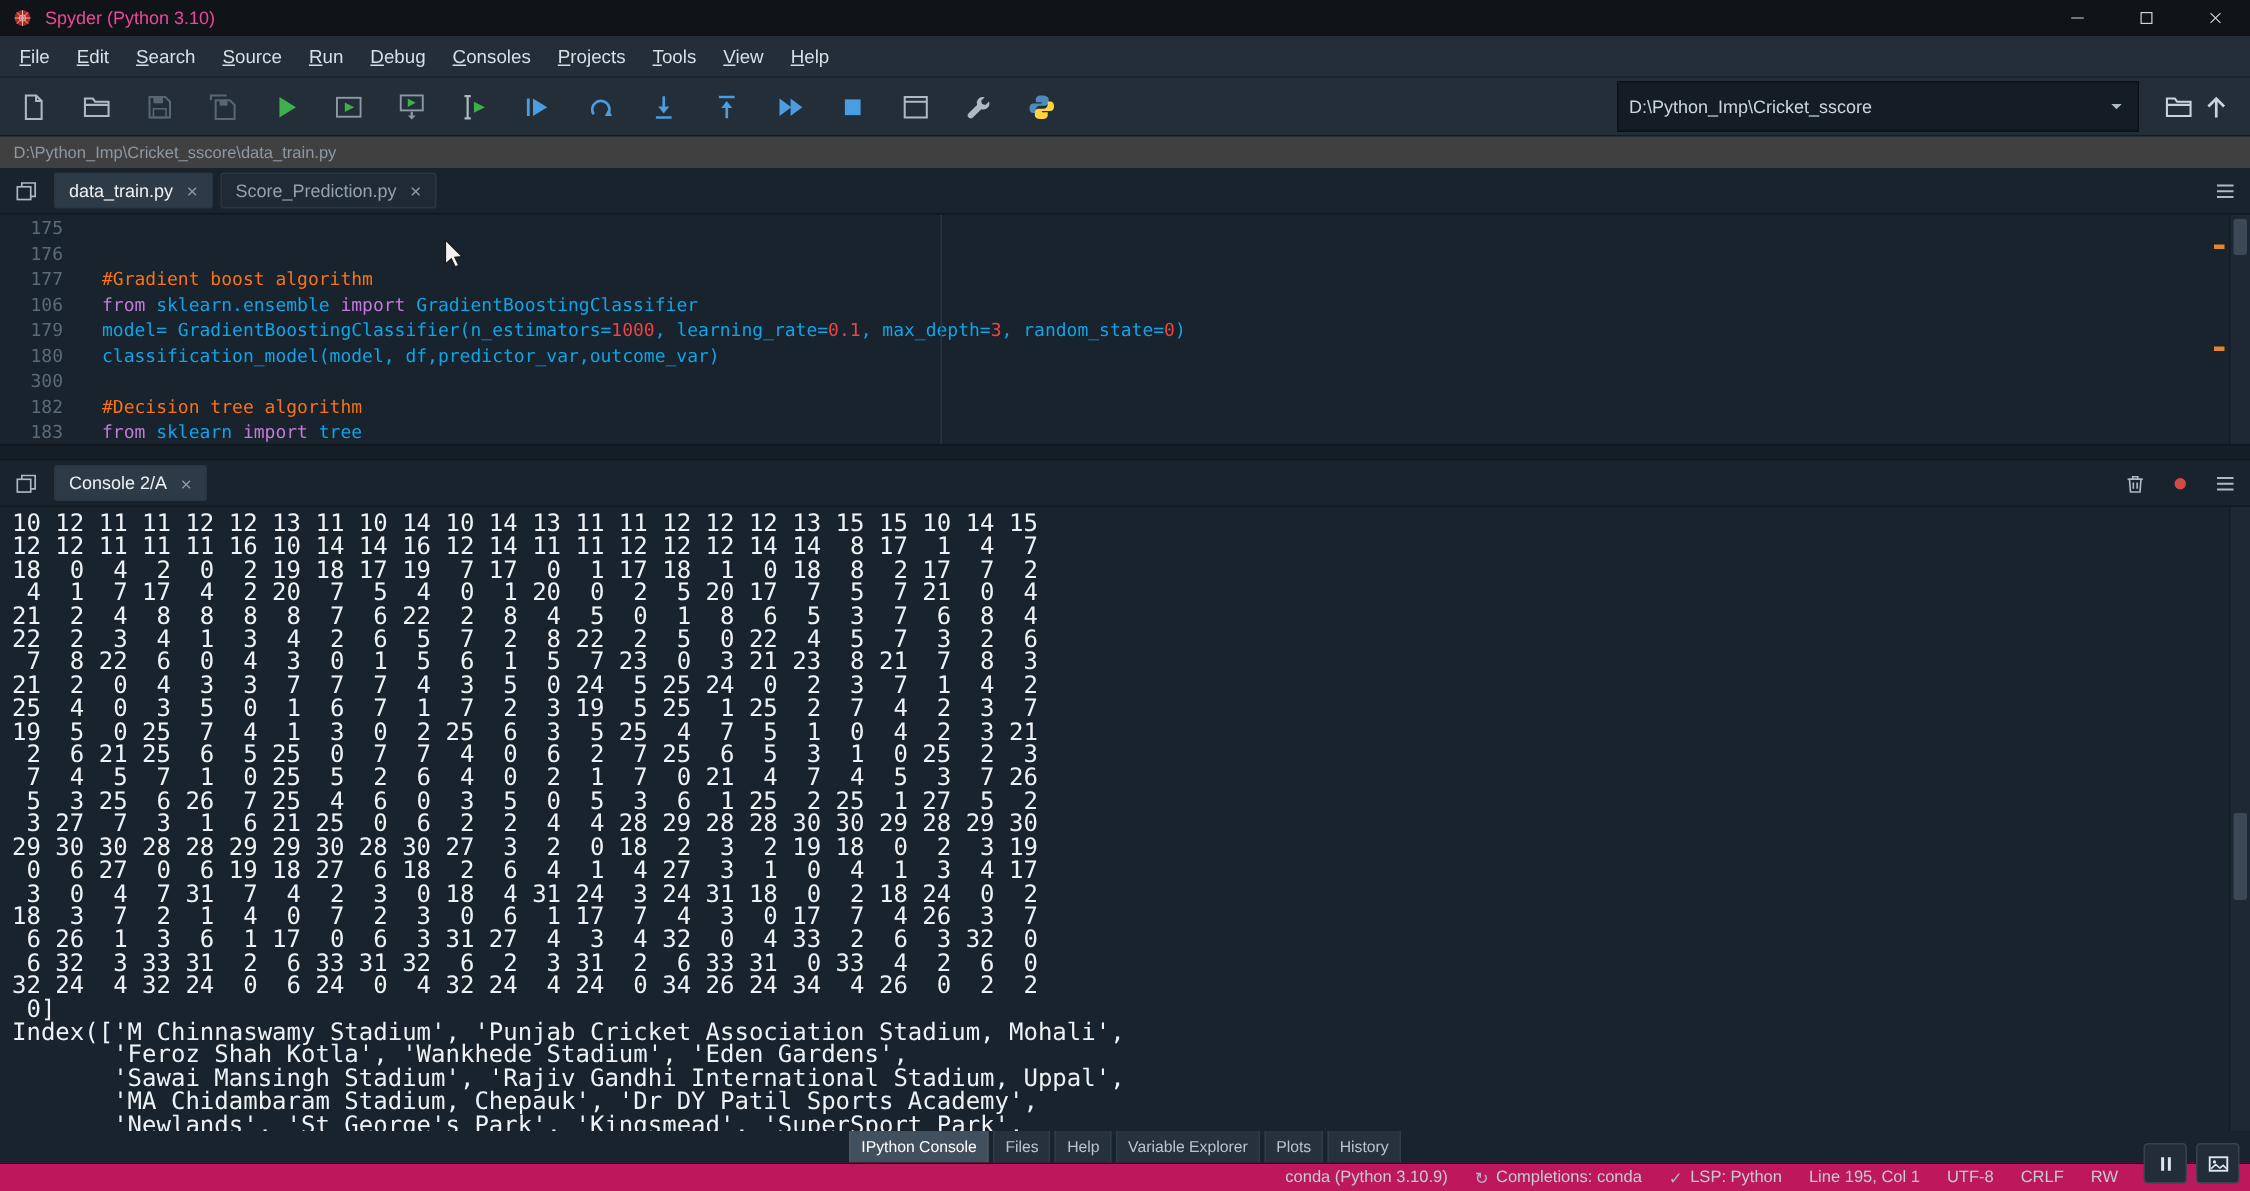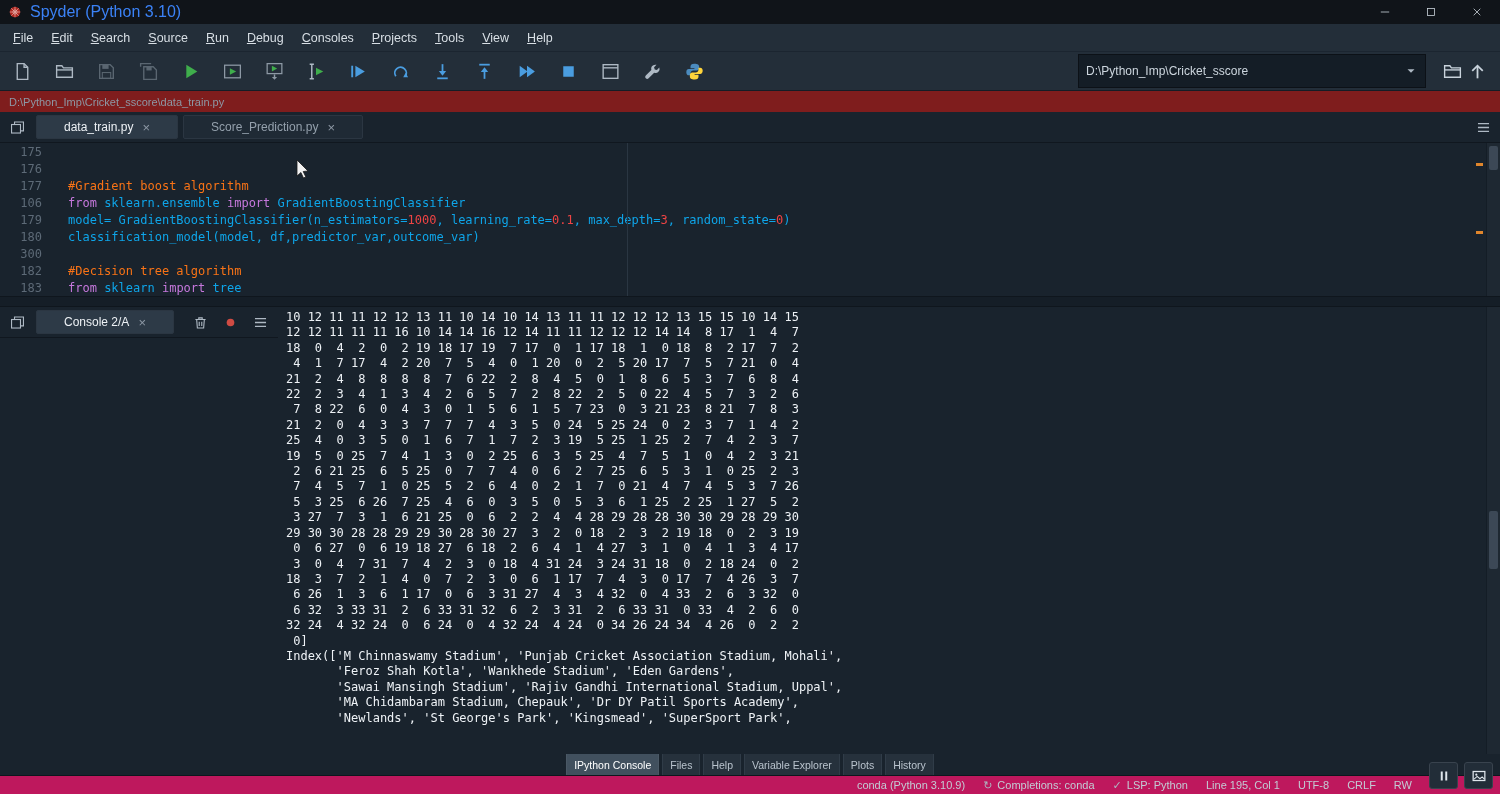--- a/index.html
+++ b/index.html
@@ -2,48 +2,48 @@
 <html><head>
 <meta charset="utf-8">
 <style>
   *{margin:0;padding:0;box-sizing:border-box}
   html,body{width:1500px;height:794px;overflow:hidden}
   body{position:relative;background:#19232d;font-family:"Liberation Sans",sans-serif;color:#e4e9ee}
   .app{display:flex;flex-direction:column;width:1500px;height:794px}
 
   
   .titlebar{height:24px;background:#101419;display:flex;align-items:center;padding-left:8px;gap:8px;flex:none}
-  .title-text{font-size:16px;color:#3b82f6}
+  .title-text{font-size:12px;color:#ec4899}
   .win-controls{margin-left:auto;display:flex;height:100%}
   .win-btn{width:46px;height:100%;display:flex;align-items:center;justify-content:center}
   .win-btn .icon{width:12px;height:12px}
 
   
   .menubar{height:27px;background:#232e39;display:flex;align-items:center;padding:0 4px;flex:none}
   .menu-item{padding:3px 9px;font-size:12.5px;color:#d8dfe5}
   .menu-item u{text-decoration:underline}
 
   
   .toolbar{height:40px;background:#232e39;display:flex;align-items:center;padding:0 10px;flex:none;border-top:1px solid #1b2530;border-bottom:1px solid #141d26}
   .tb-group{display:flex;align-items:center;gap:17px}
   .tb-btn{width:25px;height:25px;display:flex;align-items:center;justify-content:center;border-radius:3px}
   .tb-btn .icon{width:21px;height:21px}
   .path-combo{margin-left:auto;width:348px;height:23px;background:#141d26;border:1px solid #0c1117;display:flex;align-items:center;padding:16px 7px;font-size:12px;color:#cdd6de}
   .path-combo .icon{margin-left:auto;width:14px;height:14px}
   .side-btn{margin-left:14px}
 
   
-  .breadcrumb{height:21px;background:#7f1d1d;display:flex;align-items:center;padding:0 9px;font-size:11px;color:#8d98a5;flex:none}
+  .breadcrumb{height:21px;background:#404040;display:flex;align-items:center;padding:0 9px;font-size:11px;color:#8d98a5;flex:none}
 
   
   .tabbar{height:31px;background:#19232d;display:flex;align-items:center;padding:0 6px;gap:8px;flex:none;border-bottom:1px solid #10171f}
   .mini-btn{width:22px;height:22px;display:flex;align-items:center;justify-content:center;flex:none}
   .mini-btn .icon{width:17px;height:17px}
   .tabs{display:flex;align-items:center;gap:5px}
-  .tab{height:24px;display:flex;align-items:center;gap:9px;padding:0 27px;font-size:12px;color:#94a0ac;background:#1f2a35;border:1px solid #2b3642;border-radius:2px}
+  .tab{height:24px;display:flex;align-items:center;gap:9px;padding:0 9px;font-size:12px;color:#94a0ac;background:#1f2a35;border:1px solid #2b3642;border-radius:2px}
   .tab.active{background:#2d3a47;color:#edf1f5}
   .tab-close{color:#8d98a5;font-size:13px;line-height:1}
   .tab-spacer{flex:1}
 
   
   .editor-pane{flex:none;background:#19232d}
   .editor{position:relative;height:153px;display:flex;font-family:"DejaVu Sans Mono","Liberation Mono",monospace;font-size:12px;line-height:17px;overflow:hidden}
   .gutter{width:56px;flex:none;text-align:right;padding:1px 14px 0 0;color:#5d6a77}
   .code{padding:1px 0 0 12px;white-space:pre;color:#eef2f6}
   .tok-comment{color:#f97316}
@@ -53,23 +53,23 @@
   .col-guide{position:absolute;top:0;bottom:0;left:627px;width:1px;background:#2a3642}
   .vscroll{position:absolute;top:0;bottom:0;right:0;width:14px;background:#1e2832;border-left:1px solid #141d26}
   .vscroll .handle{position:absolute;left:2px;right:2px;border-radius:2px;background:#3c4856}
   .editor .vscroll .handle{top:3px;height:24px}
   .marker{position:absolute;right:17px;width:7px;height:3px;background:#e0862c}
   .m1{top:20px}.m2{top:88px}
   .mouse-cursor{position:absolute;left:295px;top:16px;width:20px;height:20px;pointer-events:none}
 
   
   .pane-gap{height:11px;background:#151e27;border-top:1px solid #0f161d;border-bottom:1px solid #0f161d;flex:none}
-  .console-pane{flex:1;display:flex;flex-direction:row;min-height:0}
+  .console-pane{flex:1;display:flex;flex-direction:column;min-height:0}
   .console-body{position:relative;flex:1;overflow:hidden;background:#19232d}
-  .console-output{margin:0;padding:3px 20px 0 8px;font-family:"DejaVu Sans Mono","Liberation Mono",monospace;font-size:12px;line-height:15.4px;color:#eef2f6;white-space:pre}
+  .console-output{margin:0;padding:3px 20px 0 8px;font-family:"DejaVu Sans Mono","Liberation Mono",monospace;font-size:16px;line-height:15.4px;color:#eef2f6;white-space:pre}
   .console-body .vscroll .handle{top:204px;height:58px}
 
   
   .bottom-tabs{height:21px;background:#19232d;display:flex;justify-content:center;align-items:center;gap:3px;flex:none}
   .btab{padding:12px 7px;font-size:10.5px;color:#b9c3cd;background:#26313c;border:1px solid #303c48}
   .btab.active{background:#41505e;color:#ffffff;border-color:#4a5865}
   .statusbar{height:19px;background:#be185d;border-top:1px solid #0f161d;display:flex;align-items:center;justify-content:flex-end;gap:18px;padding:0 88px 0 10px;font-size:11px;color:#c3ccd5;flex:none}
   .sb-seg{display:flex;align-items:center;gap:5px;white-space:nowrap}
   .sb-icon{font-size:11px;color:#aeb9c4}
 

